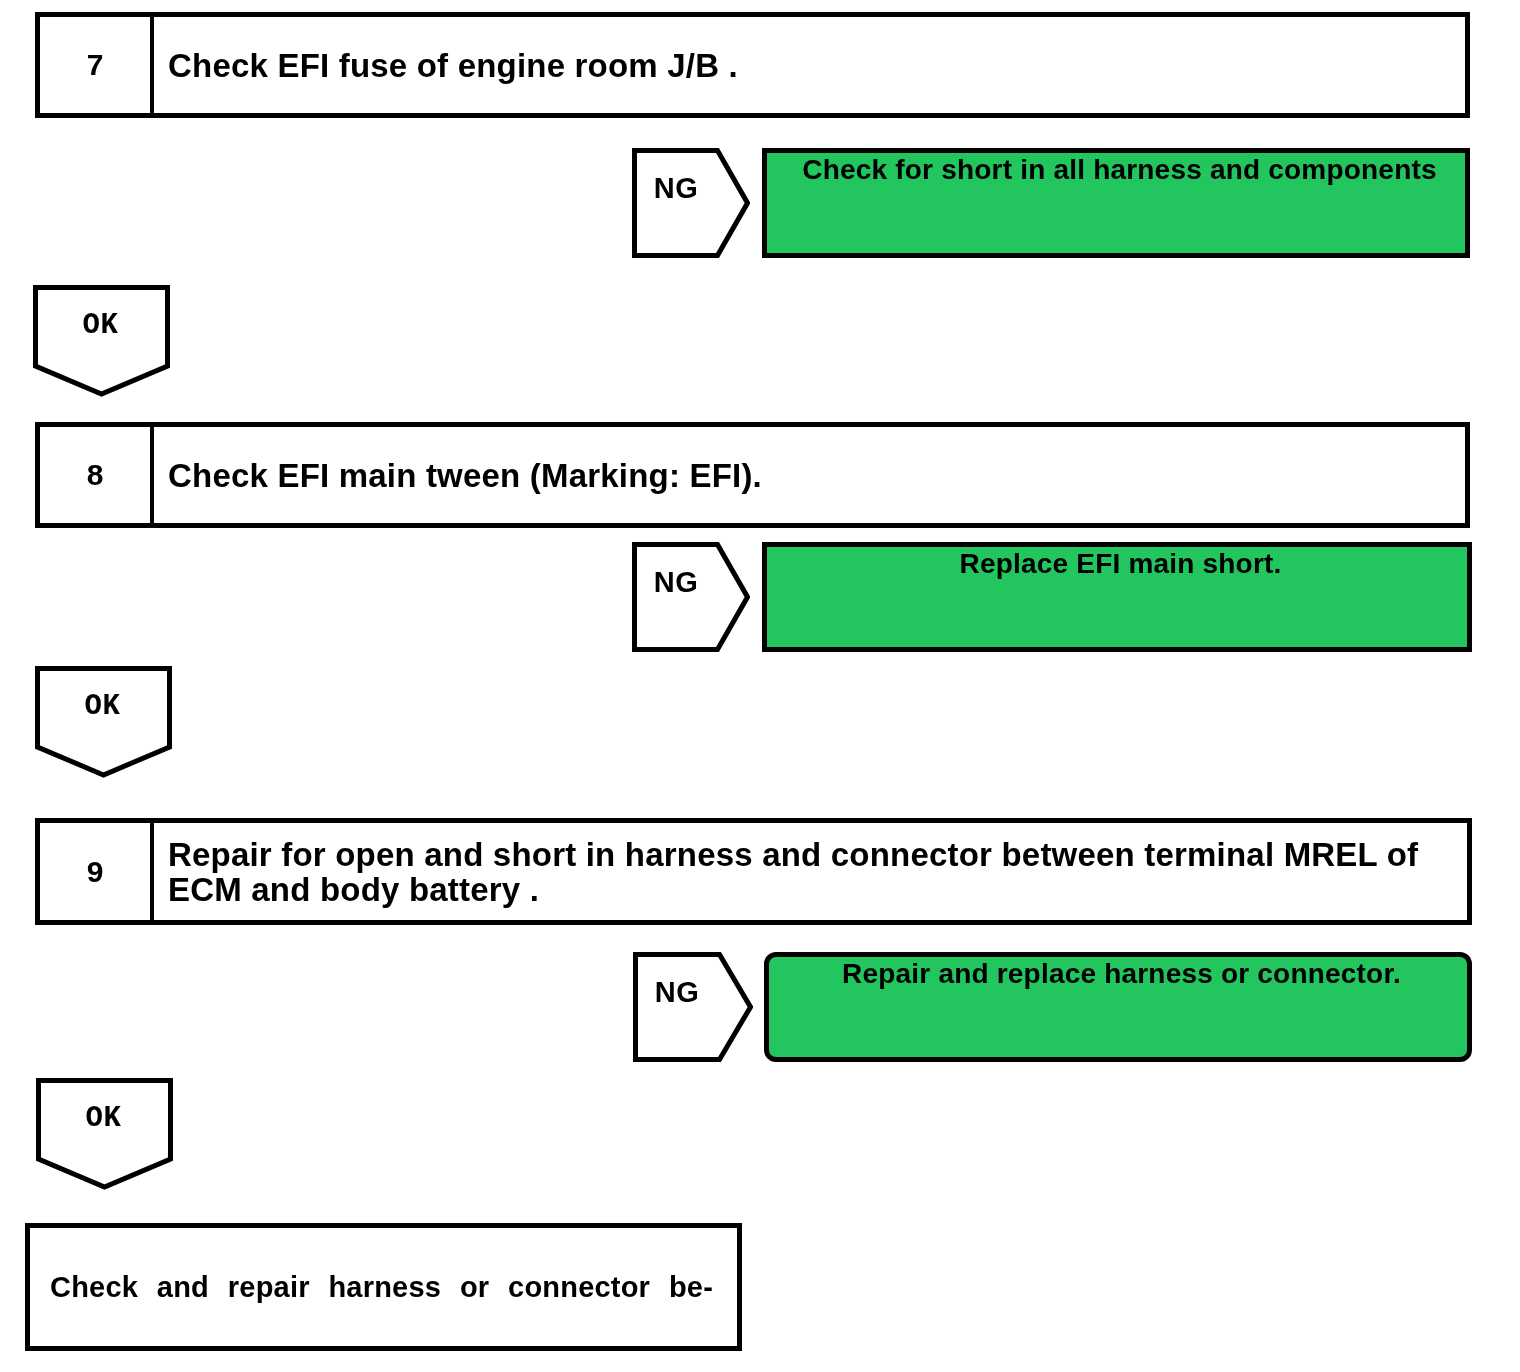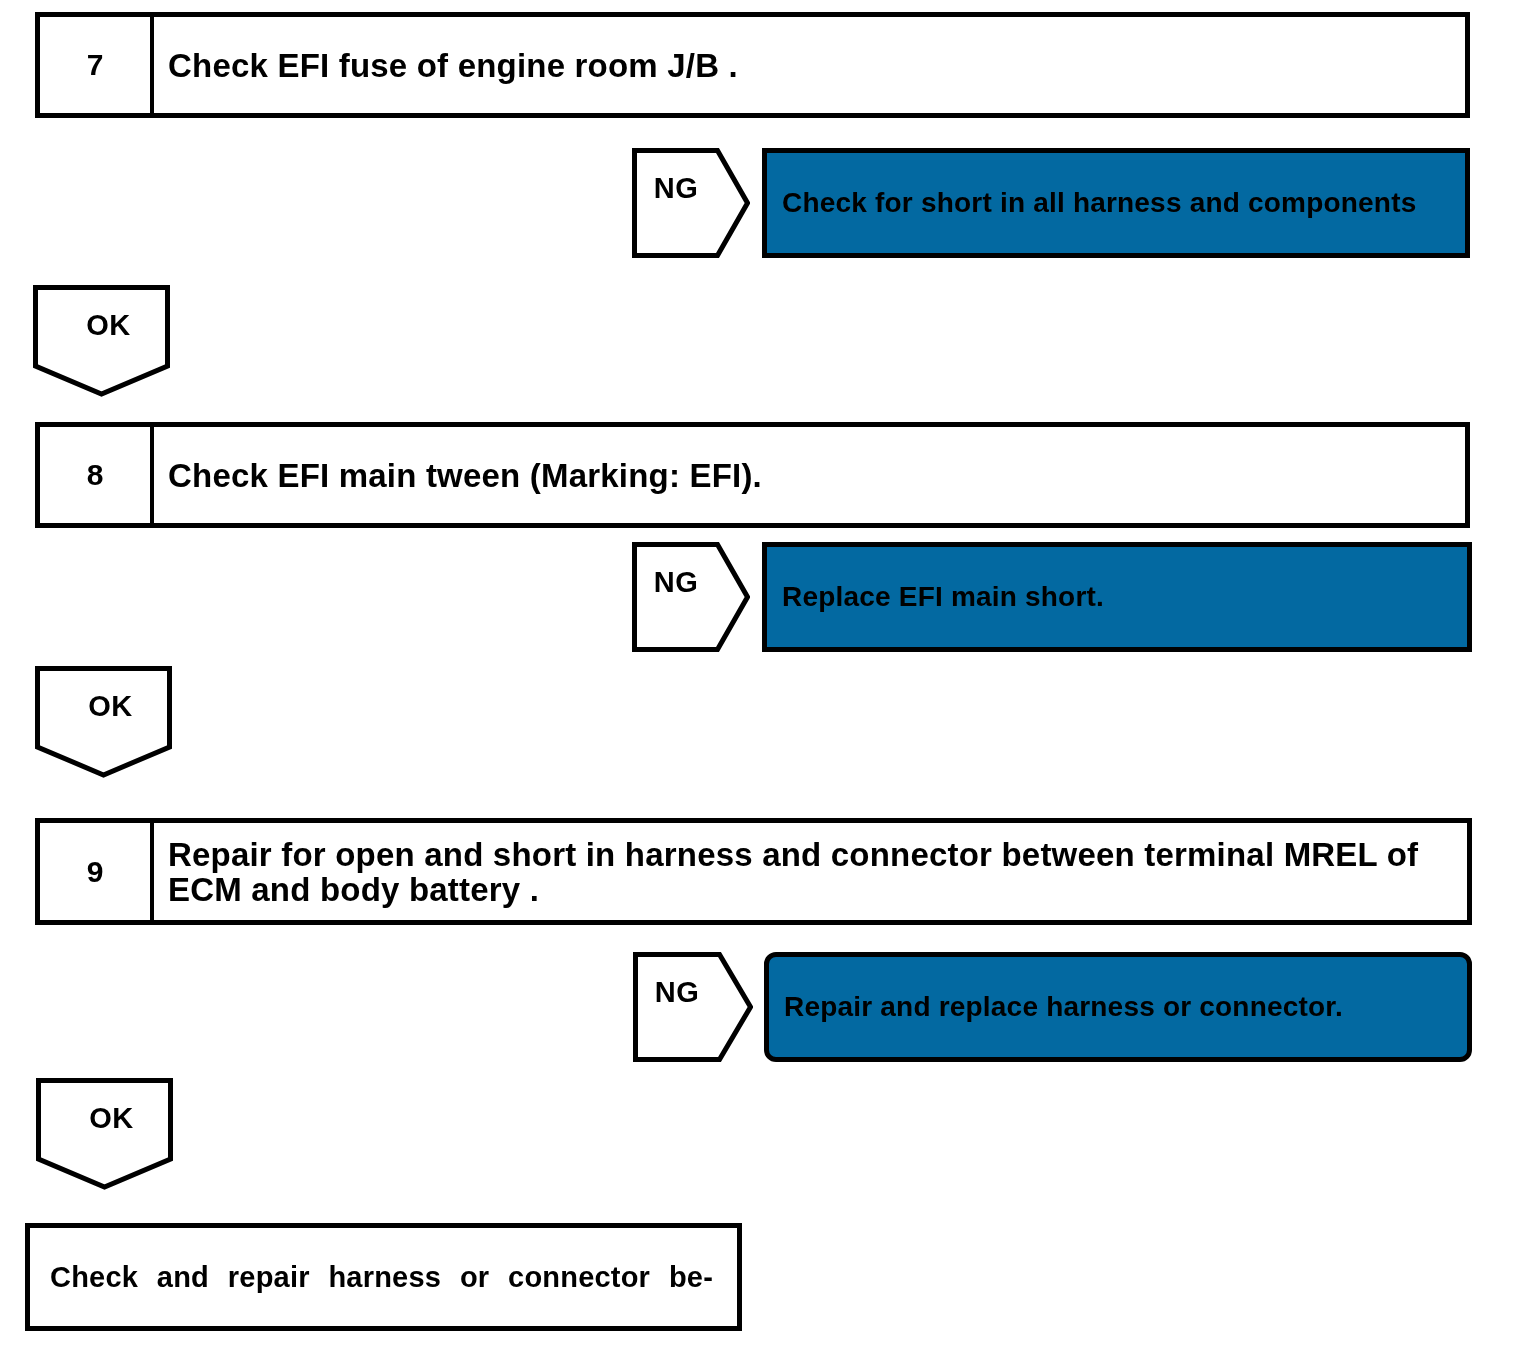--- a/index.html
+++ b/index.html
@@ -44,23 +44,23 @@
     padding-right: 10px;
     font-size: 33px;
     line-height: 35px;
     letter-spacing: 0.2px;
   }
   .step-text-cell .line { white-space: nowrap; }
 
   
   .ng-box {
     border: 5px solid #000;
-    background: #0369a1;
+    background: #22c55e;
     display: flex;
-    flex-direction: column;
+    flex-direction: row;
     justify-content: center;
     padding-left: 15px;
     padding-right: 8px;
     font-size: 28px;
     line-height: 34px;
     letter-spacing: 0.2px;
   }
   .ng-box .line { white-space: nowrap; }
 
   
@@ -68,21 +68,21 @@
   .shape-wrap svg { display: block; }
   .shape-label {
     position: absolute;
     display: flex;
     align-items: center;
     justify-content: center;
     font-size: 29px;
     letter-spacing: 0.5px;
   }
   .ng-label-pos { left: 0; top: 0; width: 88px; height: 80px; }
-  .ok-label-pos { left: 16px; top: 0; width: 119px; height: 80px; }
+  .ok-label-pos { left: 8px; top: 0; width: 119px; height: 80px; font-family: Liberation Mono, monospace; }
 
   
   .final-box {
     border: 5px solid #000;
     background: #fff;
     display: flex;
     flex-direction: column;
     justify-content: center;
     padding-left: 20px;
     padding-right: 24px;
@@ -166,17 +166,17 @@
     <div class="line">Repair and replace harness or connector.</div>
   </div>
 
   <div class="shape-wrap" style="left:36px; top:1078px; width:137px; height:112px;">
     <svg width="137" height="112" viewBox="0 0 137 112">
       <polygon points="2.5,2.5 134.5,2.5 134.5,81 68.5,109 2.5,81" fill="#ffffff" stroke="#000000" stroke-width="5"></polygon>
     </svg>
     <div class="shape-label ok-label-pos">OK</div>
   </div>
 
-  <div class="abs final-box" style="left:25px; top:1223px; width:717px; height:108px;">
+  <div class="abs final-box" style="left:25px; top:1223px; width:717px; height:128px;">
     <div class="line-justify">Check and repair harness or connector be-</div>
   </div>
 
 </div>
 
 </body></html>

